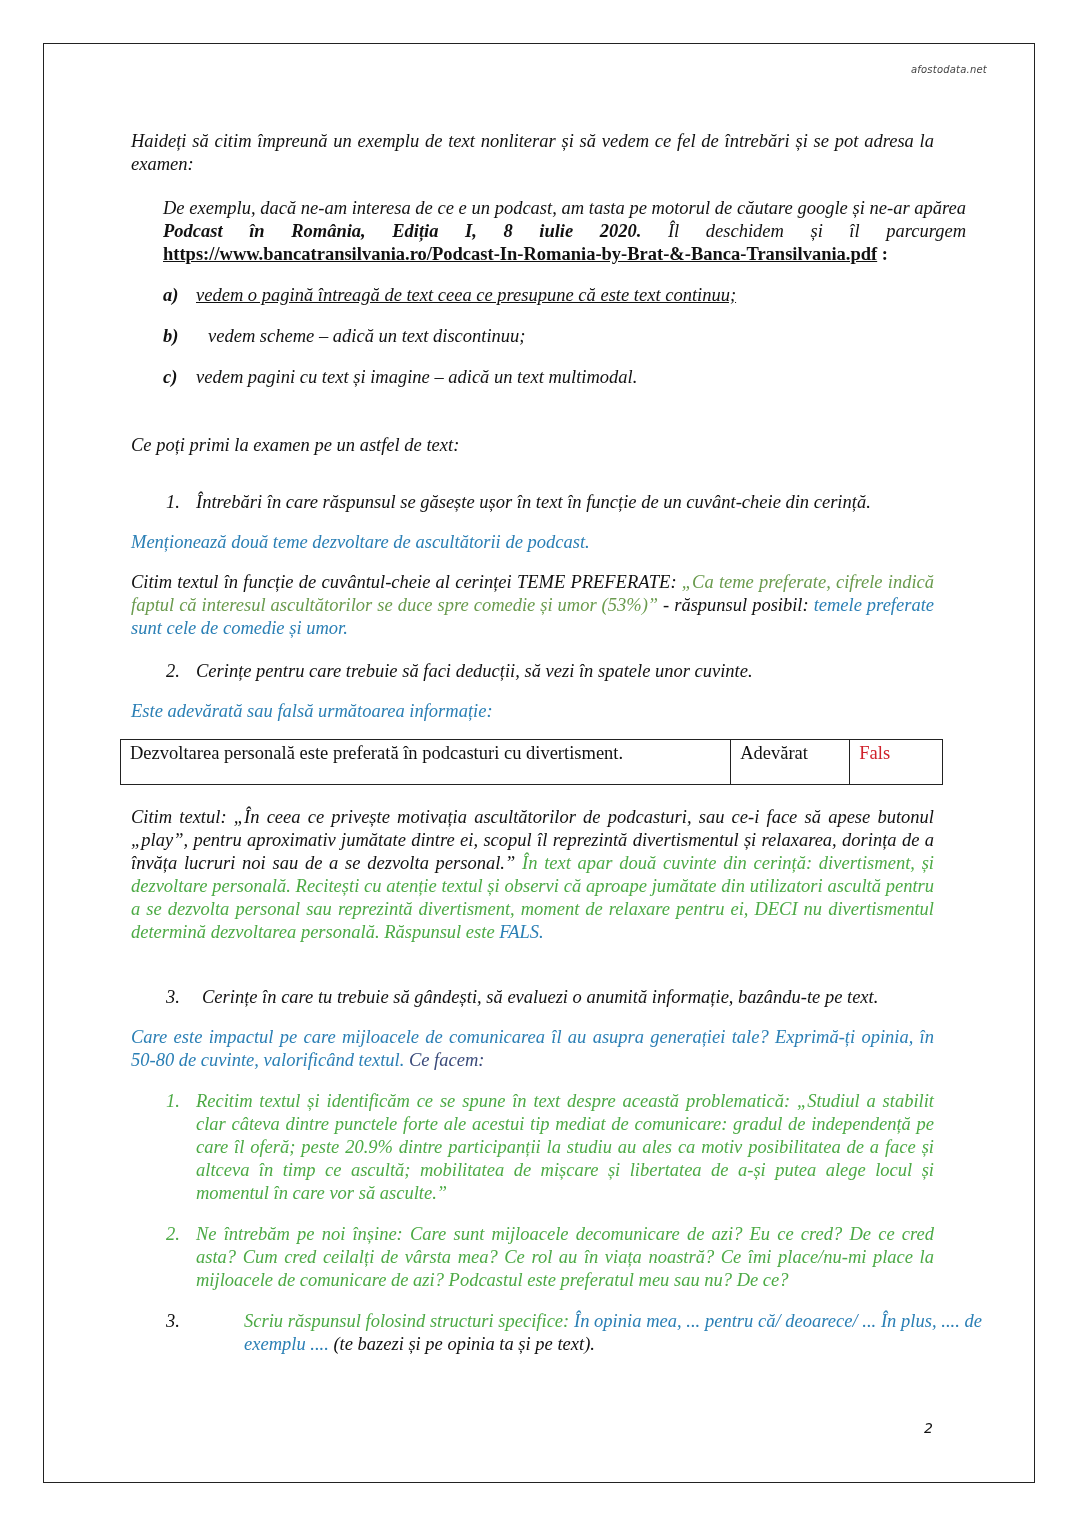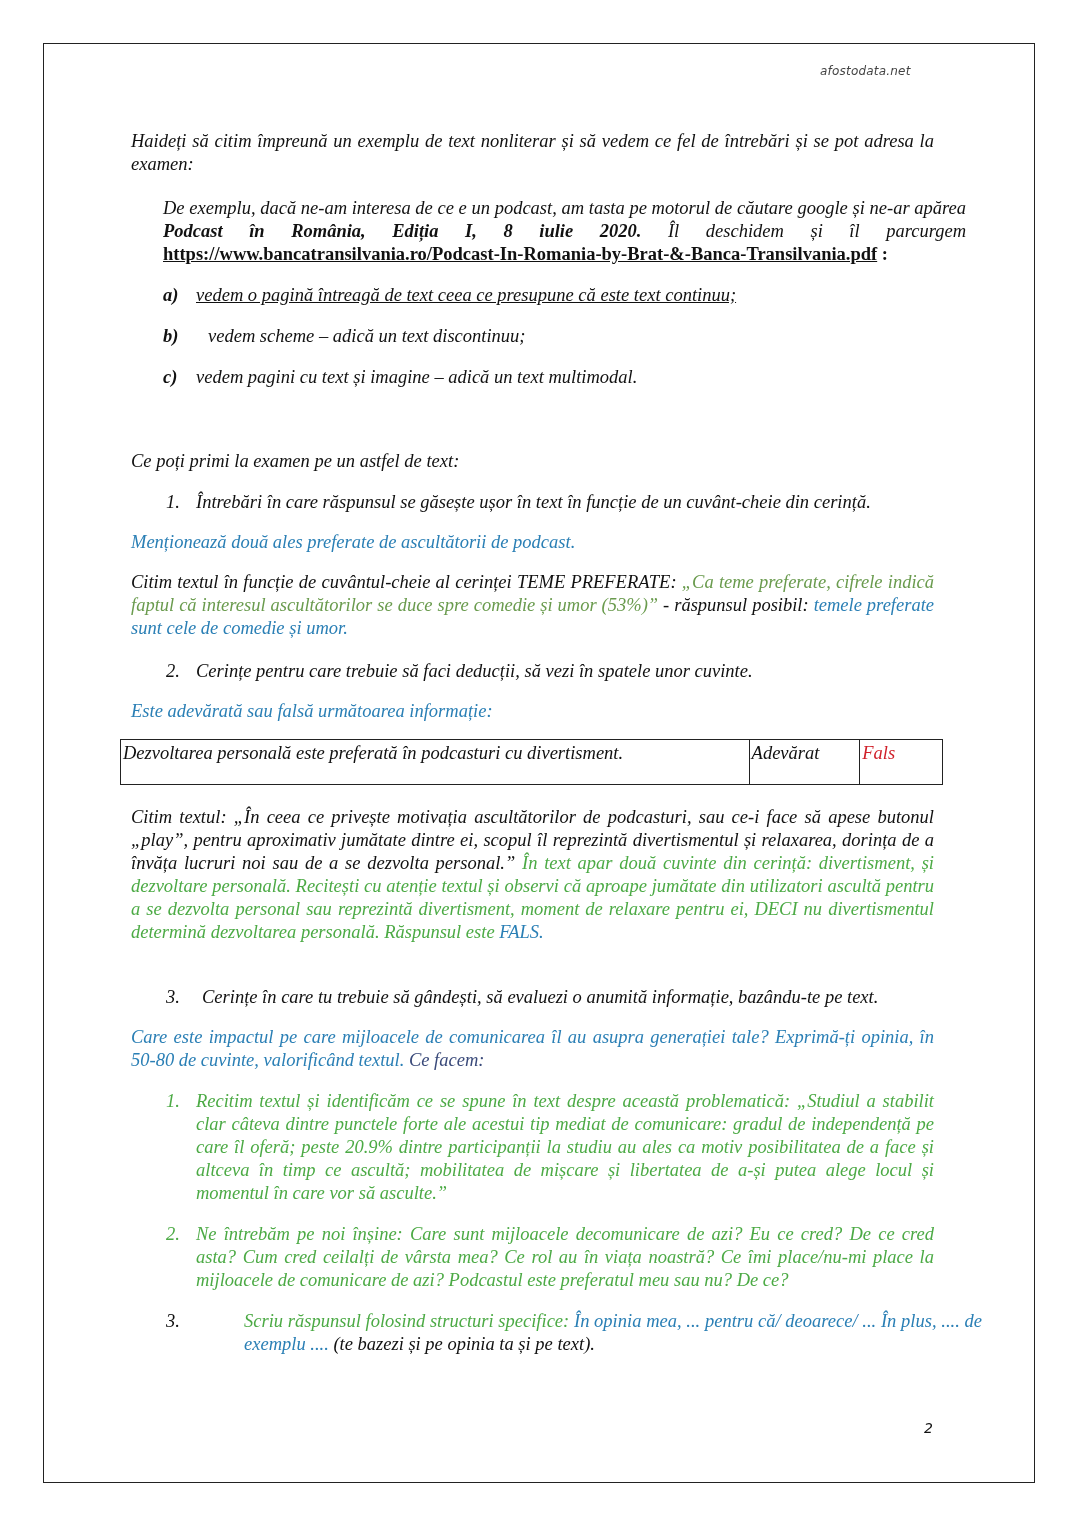--- a/index.html
+++ b/index.html
@@ -19,25 +19,25 @@
       position: absolute;
       left: 43px;
       top: 43px;
       width: 992px;
       height: 1440px;
       border: 1.5px solid #222222;
       box-sizing: border-box;
     }
     .watermark {
       position: absolute;
-      left: 820px;
+      left: 911px;
       top: 64px;
       font-family: "DejaVu Sans", "Liberation Sans", sans-serif;
       font-style: italic;
-      font-size: 12px;
+      font-size: 10px;
       color: #444444;
       letter-spacing: 0.2px;
     }
     .content {
       position: absolute;
       left: 131px;
       top: 130px;
       width: 803px;
     }
     .p {
@@ -82,22 +82,21 @@
       position: absolute;
       left: -11px;
       top: 609px;
       width: 823px;
       border-collapse: collapse;
     }
     table.tf td {
       border: 1.5px solid #222222;
       height: 40px;
       vertical-align: top;
-      padding: 2px 2px;
-      font-style: italic;
+      padding: 2px 9px;
       font-size: 18.5px;
       line-height: 23px;
     }
     .page-number {
       position: absolute;
       left: 924px;
       top: 1420px;
       font-family: "DejaVu Sans", "Liberation Sans", sans-serif;
       font-style: italic;
       font-size: 14px;
@@ -125,28 +124,28 @@
   </div>
   <div class="list-item black" style="left:32px; top:195px; width:771px;">
     <span class="marker bold-normal">b)</span>
     <span class="item-text" style="width:738px;margin-left:12px;">vedem scheme – adică un text discontinuu;</span>
   </div>
   <div class="list-item black" style="left:32px; top:236px; width:771px;">
     <span class="marker bold-normal">c)</span>
     <span class="item-text" style="width:738px;">vedem pagini cu text și imagine – adică un text multimodal.</span>
   </div>
 
-  <p class="p blk black" style="top:320px;">Ce poți primi la examen pe un astfel de text:</p>
+  <p class="p blk black" style="top:304px;">Ce poți primi la examen pe un astfel de text:</p>
 
   <div class="list-item black" style="left:35px; top:361px; width:768px;">
     <span class="marker">1.</span>
     <span class="item-text" style="left:30px; width:738px; white-space:nowrap;">Întrebări în care răspunsul se găsește ușor în text în funcție de un cuvânt-cheie din cerință.</span>
   </div>
 
-  <p class="p blk blue" style="top:401px;">Menționează două ales preferate de ascultătorii de podcast.</p>
+  <p class="p blk blue" style="top:401px;">Menționează două teme dezvoltare de ascultătorii de podcast.</p>
 
   <p class="p blk black" style="top:441px;">
     <span> Citim textul în funcție de cuvântul-cheie al cerinței TEME PREFERATE: </span><span class="olive">„Ca teme preferate, cifrele indică faptul că interesul ascultătorilor se duce spre comedie și umor (53%)”</span><span> - răspunsul posibil: </span><span class="blue">temele preferate sunt cele de comedie și umor.</span>
   </p>
 
   <div class="list-item black" style="left:35px; top:530px; width:768px;">
     <span class="marker">2.</span>
     <span class="item-text" style="left:30px; width:738px;">Cerințe pentru care trebuie să faci deducții, să vezi în spatele unor cuvinte.</span>
   </div>
 

